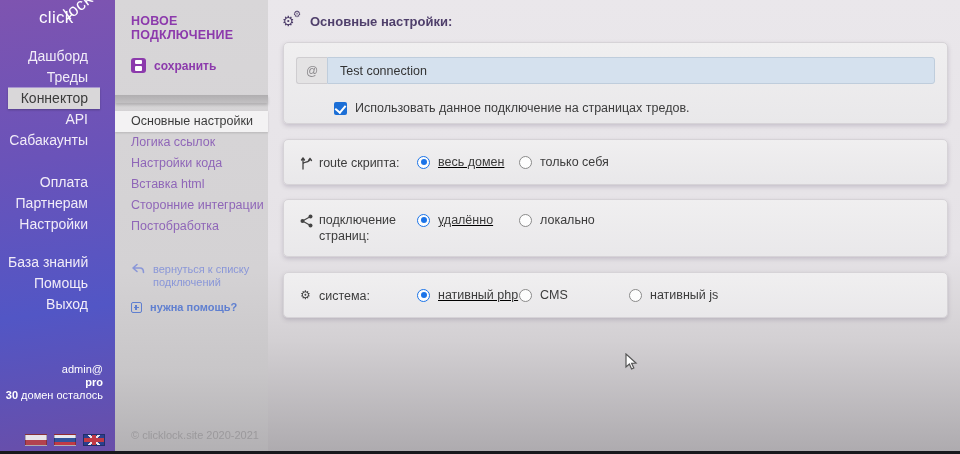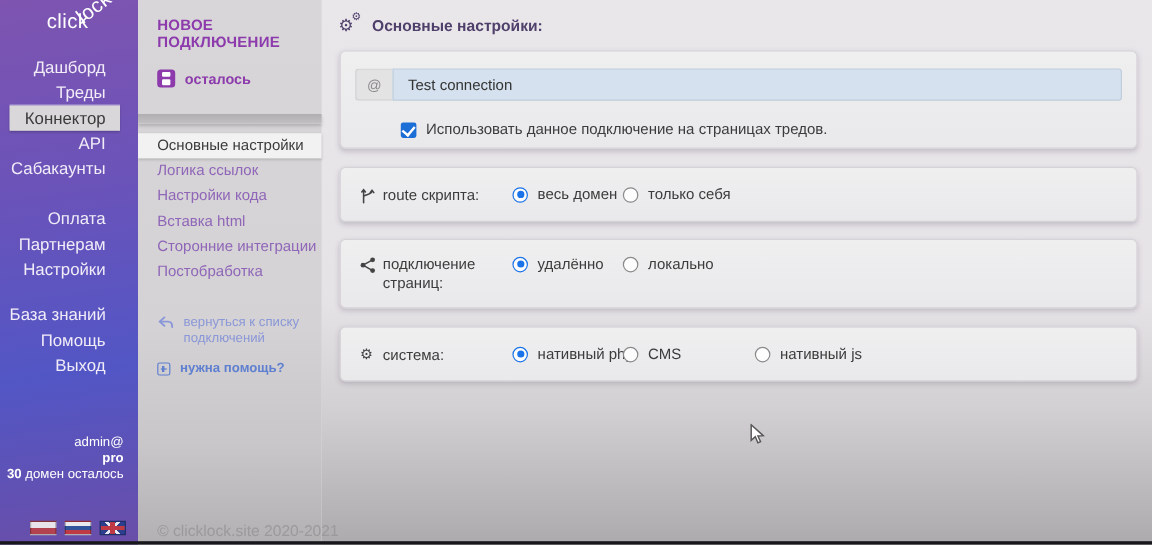--- a/index.html
+++ b/index.html
@@ -85,21 +85,21 @@
   .plink .txt { font-size:11px; line-height:13px; max-width:100px; }
   .plink1 .txt { color:#8a97d8; }
   .plink2 .txt { color:#5f7fd0; font-weight:bold; }
   .back-icon { width:14px; height:12px; flex:none; }
   .help-icon {
     width:11px; height:11px; flex:none; border:1.5px solid #5f7fd0; border-radius:2px;
     position:relative; margin-top:1px;
   }
   .help-icon:before { content:""; position:absolute; left:1.5px; top:3.5px; width:5px; height:1.5px; background:#5f7fd0; }
   .help-icon:after  { content:""; position:absolute; left:3.2px; top:1.7px; width:1.5px; height:5px; background:#5f7fd0; }
-  .panel-footer { position:absolute; left:16px; bottom:4px; color:#9b999c; font-size:13px; white-space:nowrap; }
+  .panel-footer { position:absolute; left:16px; bottom:13px; color:#9b999c; font-size:11px; white-space:nowrap; }
 
   
   .main {
     position:absolute; left:268px; top:0; width:692px; height:454px;
     background:linear-gradient(to bottom,#eae7eb 0%,#e6e3e7 55%,#d3d0d3 75%,#adaaae 100%);
     z-index:1;
   }
   .main-header { display:flex; align-items:center; gap:8px; padding:12px 0 0 14px; }
   .gears-icon { position:relative; width:20px; height:18px; color:#4f3f6b; }
   .gears-icon .g1 { position:absolute; left:0; top:2px; font-size:14px; line-height:14px; }
@@ -140,21 +140,21 @@
   .row-label { position:absolute; left:16px; display:flex; gap:6px; align-items:flex-start; width:110px; }
   .row-label .txt { font-size:12.5px; color:#3c3c3c; line-height:16px; }
   .row-ico { flex:none; width:13px; height:14px; margin-top:1px; }
   .gear-glyph { font-size:12px; color:#444; line-height:13px; }
 
   .opt { position:absolute; display:flex; align-items:center; gap:8px; cursor:pointer; }
   .radio { width:13px; height:13px; border-radius:50%; border:1.5px solid #8a8a8a; background:#fdfdfd; flex:none; position:relative; }
   .radio.on { border-color:#1a73e8; }
   .radio.on:before { content:""; position:absolute; left:2.5px; top:2.5px; width:6px; height:6px; border-radius:50%; background:#1a73e8; }
   .opt .lab { font-size:12.5px; color:#3c3c3c; white-space:nowrap; }
-  .o1 { left:143px; } .o2 { left:235px; } .o3 { left:345px; }
+  .o1 { left:133px;text-decoration:underline; } .o2 { left:235px; } .o3 { left:345px; }
   .card2 .opt, .card2 .row-label { top:15px; }
   .card3 .opt { top:13px; } .card3 .row-label { top:12px; }
   .card4 .opt, .card4 .row-label { top:15px; }
 
   .cursor { position:absolute; left:625px; top:353px; z-index:10; }
 
   .bottom-strip { position:absolute; left:0; bottom:0; width:960px; height:3px; background:#18181c; z-index:5; }
 </style>
 </head>
 <body>
@@ -183,21 +183,21 @@
     <span class="flag flag-pl"></span>
     <span class="flag flag-ru"></span>
     <span class="flag flag-uk"></span>
   </div>
 </div>
 
 <div class="panel">
   <div class="panel-title">НОВОЕ ПОДКЛЮЧЕНИЕ</div>
   <div class="save-btn">
     <span class="save-icon"></span>
-    <span class="save-label">осталось</span>
+    <span class="save-label">сохранить</span>
   </div>
   <div class="panel-divider"></div>
   <ul class="panel-menu">
     <li class="sel">Основные настройки</li>
     <li>Логика ссылок</li>
     <li>Настройки кода</li>
     <li>Вставка html</li>
     <li>Сторонние интеграции</li>
     <li>Постобработка</li>
   </ul>

